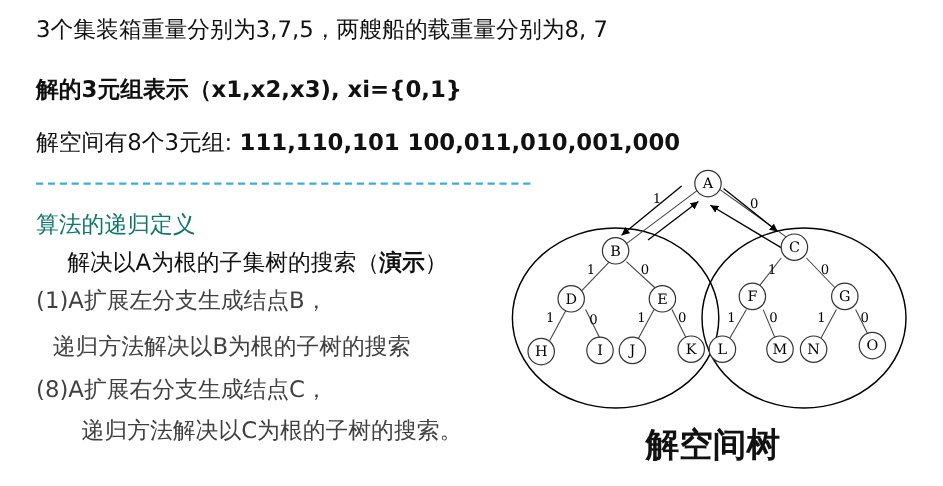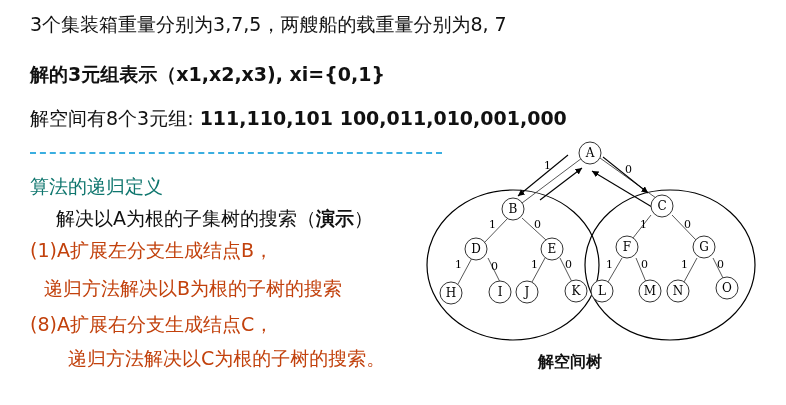--- a/index.html
+++ b/index.html
@@ -4,30 +4,30 @@
 <style>
   html, body { margin: 0; padding: 0; }
   body {
     width: 786px; height: 405px; position: relative; overflow: hidden;
     background: #ffffff;
     font-family: "DejaVu Sans", "Liberation Sans", sans-serif;
   }
   .line { position: absolute; white-space: nowrap; font-size: 19px; color: #111; }
   .bold { font-weight: bold; }
   .red { color: #0f766e; }
-  .blue { color: #c2410c; }
+  .blue { color: #404040; }
   .dash {
     position: absolute; left: 30px; top: 152px; width: 412px; height: 0;
     border-top: 2px dashed #3aaee0;
   }
   svg { position: absolute; left: 0; top: 0; }
   .node-label { font-family: "DejaVu Serif", "Liberation Serif", serif; font-size: 12px; }
   .edge-label { font-family: "DejaVu Serif", "Liberation Serif", serif; font-size: 11px; }
   .caption {
-    position: absolute; left: 538px; top: 352px; font-size: 16px;
+    position: absolute; left: 538px; top: 352px; font-size: 28px;
     font-weight: bold; color: #111; white-space: nowrap;
   }
 </style>
 </head>
 <body>
 
 <div class="line" style="left:30px; top:12px;">3个集装箱重量分别为3,7,5，两艘船的载重量分别为8, 7</div>
 <div class="line" style="left:30px; top:62px;font-weight:bold;">解的3元组表示（x1,x2,x3), xi={0,1}</div>
 <div class="line" style="left:30px; top:106px;">
   <span>解空间有8个3元组: </span><span class="bold">111,110,101 100,011,010,001,000</span>

